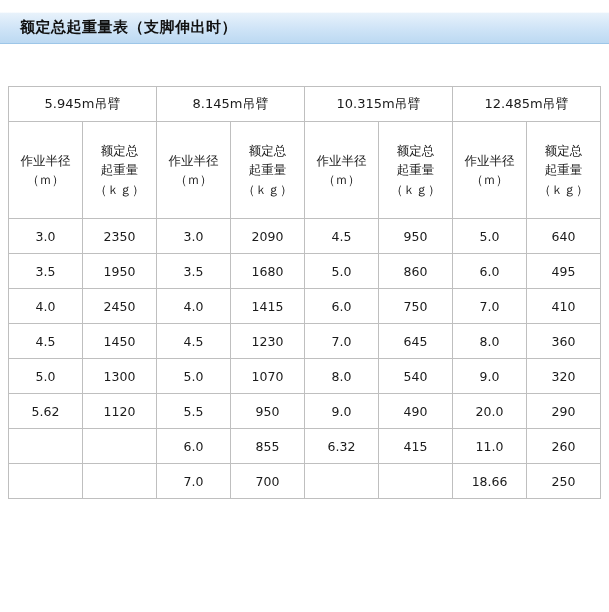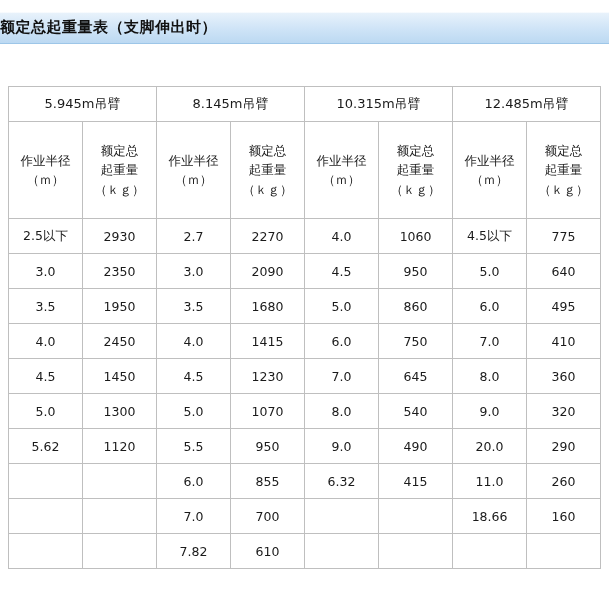--- a/index.html
+++ b/index.html
@@ -30,21 +30,21 @@
     border-top: 1px solid #ffffff;
     border-bottom: 1px solid #9dc6e8;
     box-sizing: border-box;
     display: flex;
     align-items: center;
   }
   .title-text {
     font-size: 15px;
     font-weight: bold;
     color: #111111;
-    padding-left: 0;
+    padding-left: 20px;
     letter-spacing: 0.5px;
     white-space: nowrap;
   }
   
   .table-wrap {
     position: absolute;
     left: 8px;
     top: 86px;
     width: 593px;
   }
@@ -150,30 +150,20 @@
           </td>
           <td>
             <span class="ln">额定总</span>
             <span class="ln">起重量</span>
             <span class="ln">（ｋｇ）</span>
           </td>
         </tr>
       </thead>
       <tbody>
         <tr>
-          <td>2.5以下</td>
-          <td>2930</td>
-          <td>2.7</td>
-          <td>2270</td>
-          <td>4.0</td>
-          <td>1060</td>
-          <td>4.5以下</td>
-          <td>775</td>
-        </tr>
-        <tr>
           <td>3.0</td>
           <td>2350</td>
           <td>3.0</td>
           <td>2090</td>
           <td>4.5</td>
           <td>950</td>
           <td>5.0</td>
           <td>640</td>
         </tr>
         <tr>
@@ -237,29 +227,19 @@
           <td>260</td>
         </tr>
         <tr>
           <td class="blank-cell"></td>
           <td class="blank-cell"></td>
           <td>7.0</td>
           <td>700</td>
           <td class="blank-cell"></td>
           <td class="blank-cell"></td>
           <td>18.66</td>
-          <td>160</td>
-        </tr>
-        <tr>
-          <td class="blank-cell"></td>
-          <td class="blank-cell"></td>
-          <td>7.82</td>
-          <td>610</td>
-          <td class="blank-cell"></td>
-          <td class="blank-cell"></td>
-          <td class="blank-cell"></td>
-          <td class="blank-cell"></td>
+          <td>250</td>
         </tr>
       </tbody>
     </table>
   </div>
 
 </div>
 
 </body></html>

